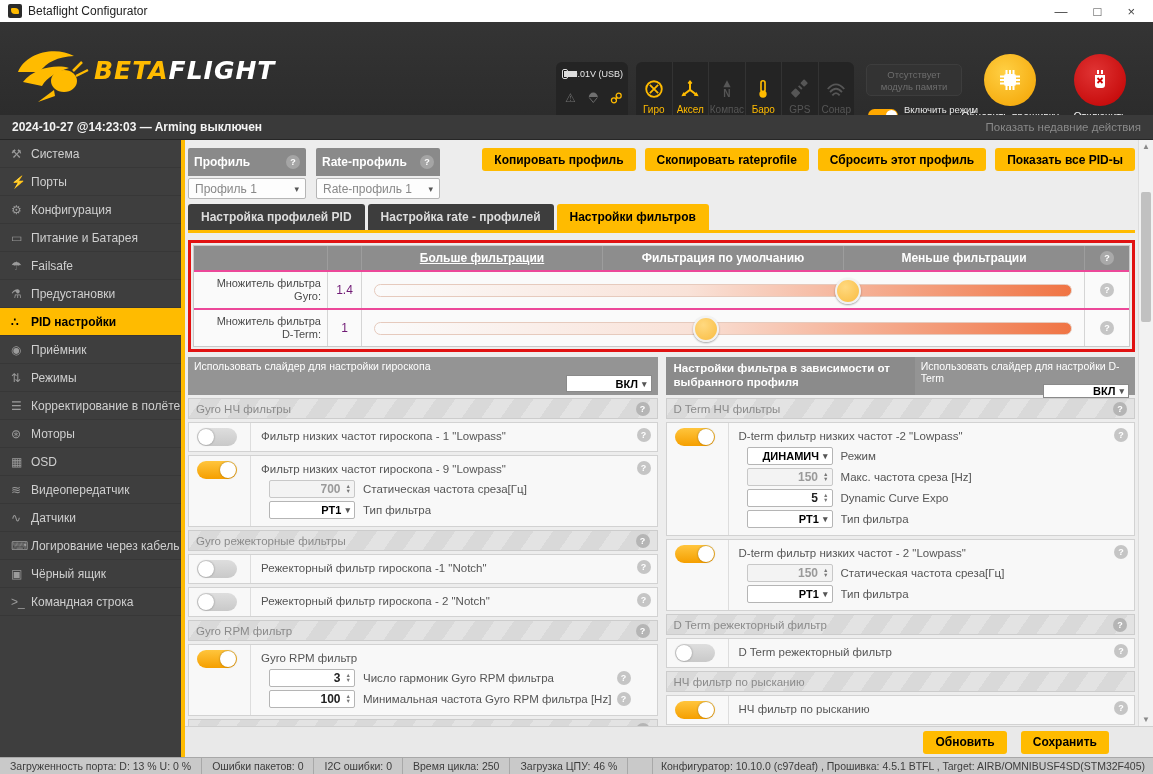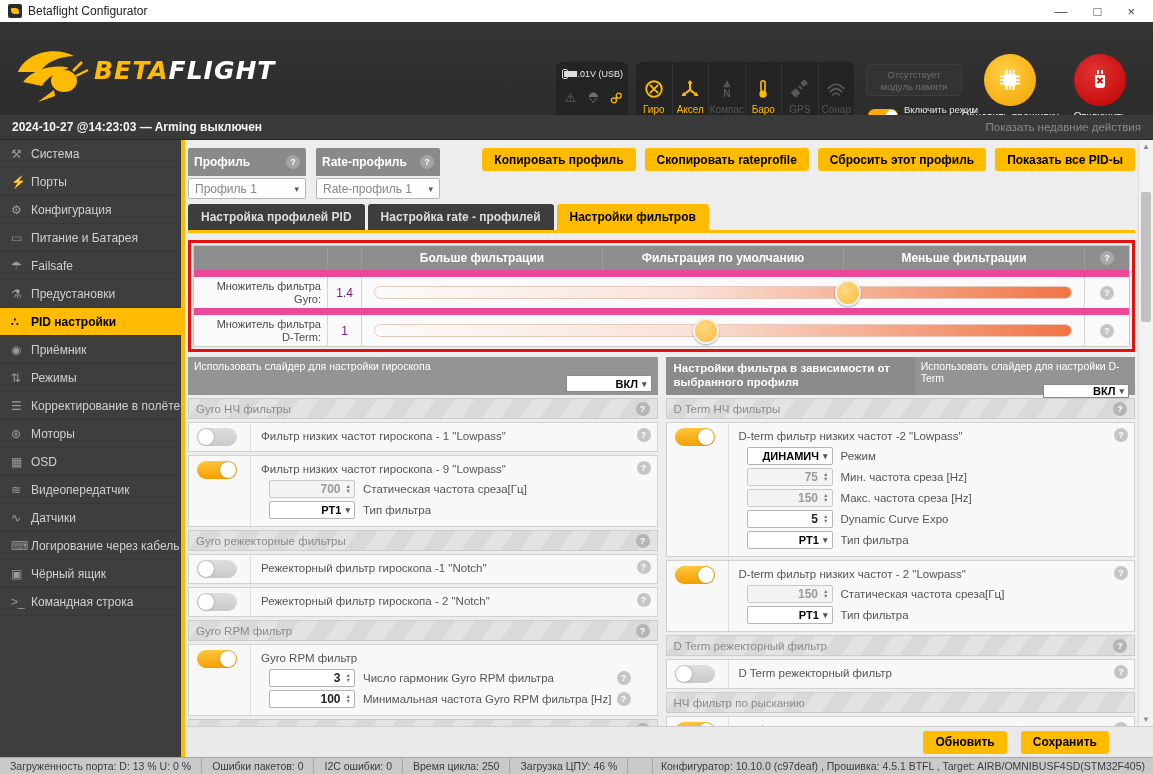--- a/index.html
+++ b/index.html
@@ -84,32 +84,32 @@
   .actionbtns { margin-left:auto; display:flex; gap:9px; }
   .ybtn { background:#ffbb00; color:#000; font-size:12px; font-weight:bold; height:23px; display:flex; align-items:center; padding:0 12px; border-radius:3px; cursor:pointer; white-space:nowrap; }
 
   .tabsrow { display:flex; margin-top:5px; border-bottom:3px solid #ffbb00; }
   .tab { background:#3d3d3d; color:#ddd; font-size:12px; font-weight:bold; padding:6px 13px; margin-right:3px; border-radius:3px 3px 0 0; cursor:pointer; }
   .tab.active { background:#ffbb00; color:#000; }
 
   
   .redbox { margin-top:7px; border:3px solid #e11212; padding:2px; }
   .slidertable { background:#fafafa; border:1px solid #c9c9c9; }
-  .strow { display:flex; border-top:7px solid #ec4899; }
+  .strow { display:flex; border-top:2px solid #ec4899; }
   .strow:first-child { border-top:none; }
   .sth { height:24px; background:#8d8d8d; }
   .stc-label { width:134px; flex:none; border-right:1px solid #d5d5d5; display:flex; flex-direction:column; justify-content:center; align-items:flex-end; padding-right:6px; font-size:11px; color:#4a4a4a; line-height:13px; }
   .stc-val { width:34px; flex:none; border-right:1px solid #d5d5d5; display:flex; align-items:center; justify-content:center; font-size:12px; color:#701a75; }
   .stc-slider { flex:1; position:relative; display:flex; align-items:center; padding:0 12px; }
   .stc-help { width:45px; flex:none; border-left:1px solid #d5d5d5; display:flex; align-items:center; justify-content:center; }
   .sth .stc-label, .sth .stc-val { border-right:1px solid #9d9d9d; }
   .sth .stc-help { border-left:1px solid #9d9d9d; }
   .hcols { flex:1; display:flex; height:100%; }
   .hcol { flex:1; color:#fff; font-weight:bold; font-size:12px; display:flex; align-items:center; justify-content:center; border-left:1px solid #9d9d9d; }
-  .hcol:first-child { border-left:none; }
+  .hcol:first-child { border-left:none;text-decoration:underline; }
   .sbody { height:38px; }
   .track { height:13px; width:100%; border-radius:7px; background:linear-gradient(90deg,#fbfbfb 0%,#f9e2d8 45%,#f07444 100%); border:1px solid #e6cabd; position:relative; }
   .handle { position:absolute; top:-7px; width:26px; height:26px; border-radius:50%; background:radial-gradient(circle at 38% 32%, #ffd980, #f9bc41); border:2px solid #f2f2f2; box-shadow:0 1px 2px rgba(0,0,0,.35); }
 
   
   .panels { display:flex; gap:8px; margin-top:5px; align-items:flex-start; }
   .panel { flex:1; }
   .phead { display:flex; height:38px; }
   .phead .pl { flex:1.12; background:#8b8b8b; color:#fff; font-weight:bold; font-size:11.5px; line-height:14px; padding:4px 8px; }
   .phead .pr { flex:1; background:#949494; color:#fff; font-size:10.5px; line-height:12px; padding:3px 6px; display:flex; flex-direction:column; }
@@ -596,30 +596,20 @@
           <div class="rowlabel">D-term фильтр низких частот -2 "Lowpass"</div>
           <div class="fline">
             <div class="selbox">
                 <span>ДИНАМИЧ</span>
                 <span class="caret">▾</span>
               </div>
             <span class="flabel">Режим</span>
           </div>
           <div class="fline">
             <div class="numbox dis">
-                <span class="nval">75</span>
-                <span class="arrows">
-                  <span>▲</span>
-                  <span>▼</span>
-                </span>
-              </div>
-            <span class="flabel">Мин. частота среза [Hz]</span>
-          </div>
-          <div class="fline">
-            <div class="numbox dis">
                 <span class="nval">150</span>
                 <span class="arrows">
                   <span>▲</span>
                   <span>▼</span>
                 </span>
               </div>
             <span class="flabel">Макс. частота среза [Hz]</span>
           </div>
           <div class="fline">
             <div class="numbox">

